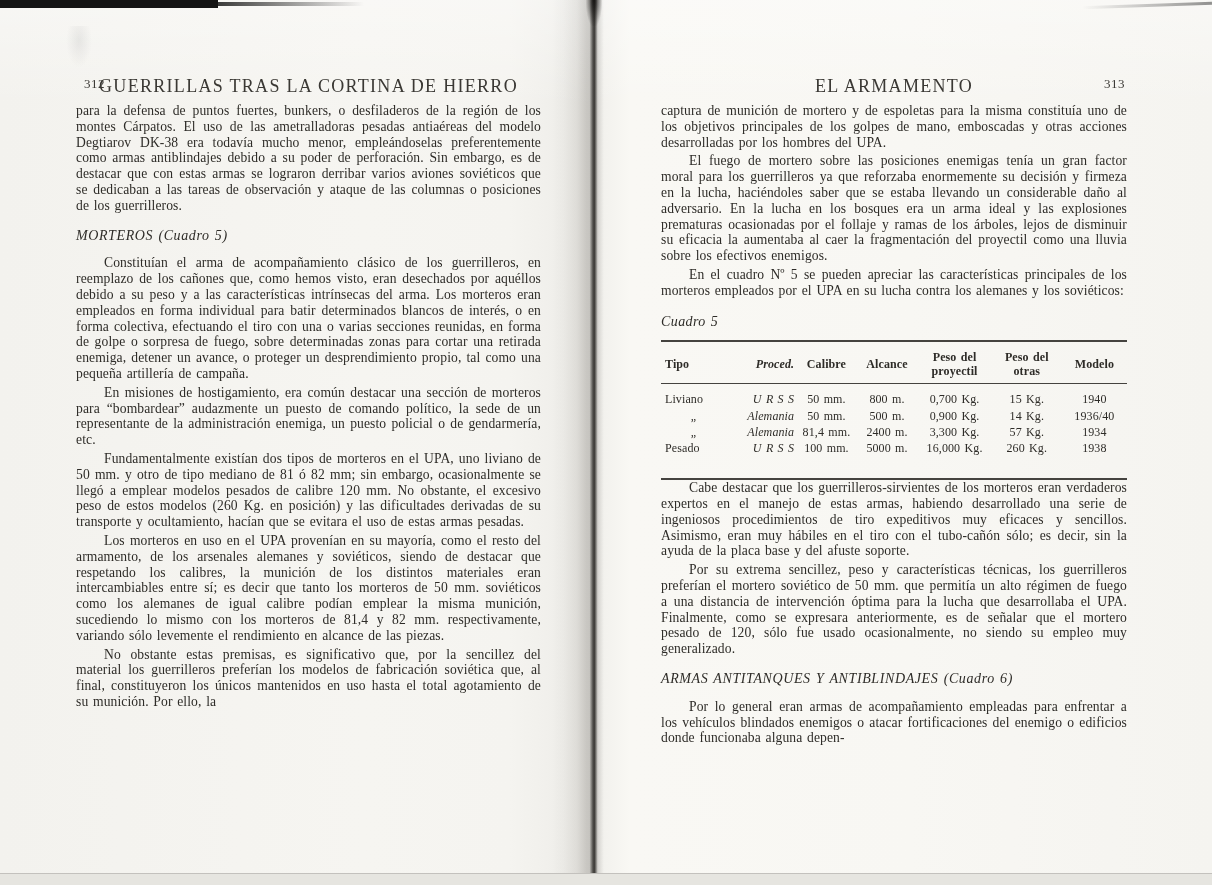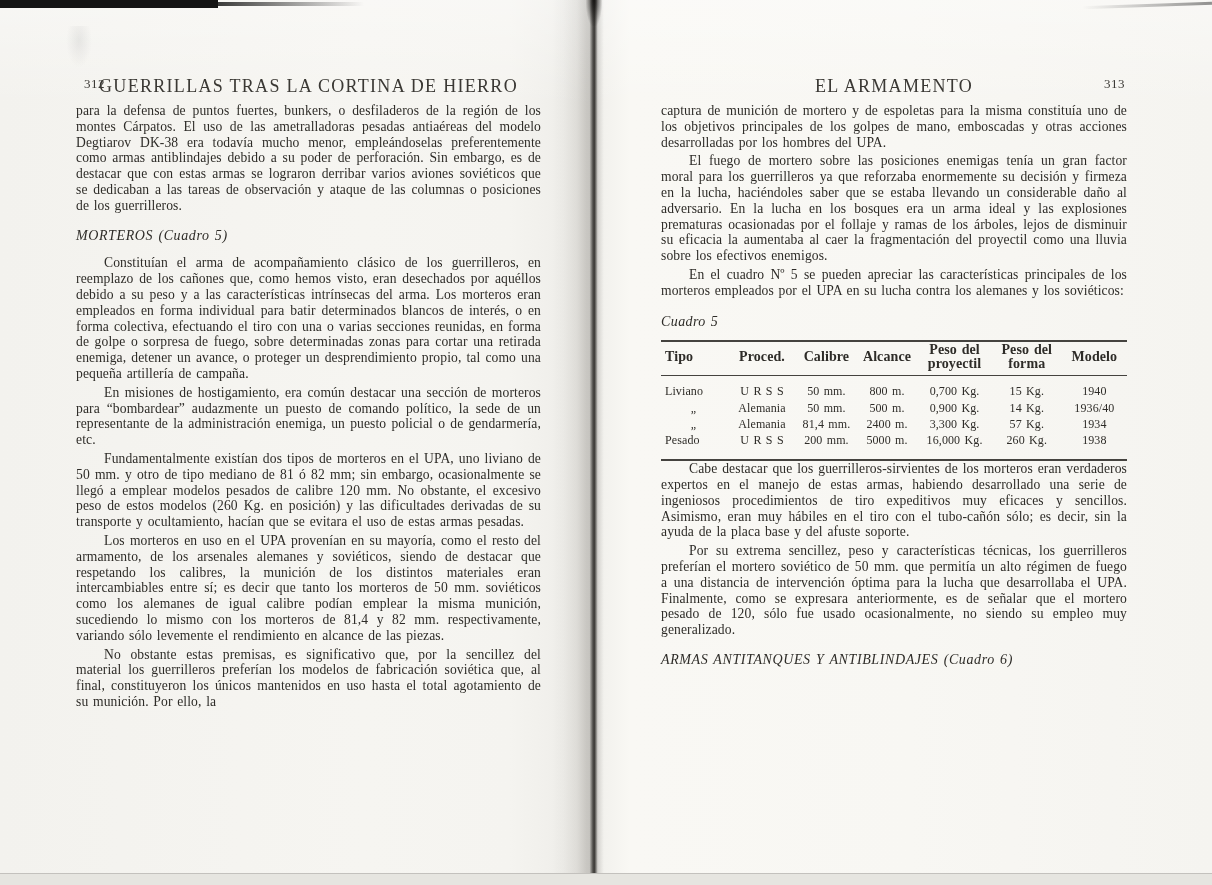--- a/index.html
+++ b/index.html
@@ -52,28 +52,28 @@
   .body-text{font-size:13.6px;line-height:15.8px;text-align:justify;
     color:#2e2c28;word-spacing:1.2px;letter-spacing:.1px;}
   .body-text p{margin:0 0 3px;text-indent:28px;}
   .body-text p.cont{text-indent:0;}
   .section-heading{font-style:italic;font-weight:normal;font-size:14px;
     letter-spacing:.6px;margin:14px 0 12px;text-indent:0;color:#2e2c28;}
 
   .table-caption{font-style:italic;font-size:14px;margin:15px 0 0;letter-spacing:.4px;}
   table.cuadro{width:100%;border-collapse:collapse;table-layout:fixed;margin-top:11px;
     border-top:2px solid #45433f;border-bottom:2px solid #45433f;}
-  table.cuadro th{font-size:14px;font-weight:bold;line-height:13.5px;
-    padding:1px 2px 5px;border-bottom:1px solid #45433f;vertical-align:middle;text-align:center;}
+  table.cuadro th{font-size:12px;font-weight:bold;line-height:13.5px;
+    padding:9px 2px 5px;border-bottom:1px solid #45433f;vertical-align:middle;text-align:center;}
   table.cuadro td{font-size:12px;line-height:16.2px;padding:0 2px;text-align:center;
     white-space:nowrap;}
   table.cuadro tr.first td{padding-top:7px;}
-  table.cuadro tr.last td{padding-bottom:11px;}
+  table.cuadro tr.last td{padding-bottom:22px;}
   table.cuadro th.c1,table.cuadro td.c1{text-align:left;padding-left:4px;}
-  table.cuadro th.c2,table.cuadro td.c2{text-align:center;padding-left:6px;}
+  table.cuadro th.c2,table.cuadro td.c2{text-align:right;padding-left:6px;font-style:italic;}
   .after-table{margin-top:13px;}
 </style>
 </head>
 <body>
 
 <div class="scan">
   <div class="topbar"></div>
   <div class="topbar-tail"></div>
   <div class="topline-right"></div>
   <div class="smudge"></div>
@@ -119,21 +119,21 @@
             <col style="width:15%">
             <col style="width:14%">
         </colgroup>
         <thead>
           <tr>
             <th class="c1">Tipo</th>
             <th class="c2">Proced.</th>
             <th>Calibre</th>
             <th>Alcance</th>
             <th>Peso del proyectil</th>
-            <th>Peso del forma</th>
+            <th>Peso del otras</th>
             <th>Modelo</th>
           </tr>
         </thead>
         <tbody>
           <tr class="first">
             <td class="c1">Liviano</td>
             <td class="c2">U R S S</td>
             <td>50 mm.</td>
             <td>800 m.</td>
             <td>0,700 Kg.</td>
@@ -154,28 +154,29 @@
             <td class="c2">Alemania</td>
             <td>81,4 mm.</td>
             <td>2400 m.</td>
             <td>3,300 Kg.</td>
             <td>57 Kg.</td>
             <td>1934</td>
           </tr>
           <tr class="last">
             <td class="c1">Pesado</td>
             <td class="c2">U R S S</td>
-            <td>200 mm.</td>
+            <td>100 mm.</td>
             <td>5000 m.</td>
             <td>16,000 Kg.</td>
             <td>260 Kg.</td>
             <td>1938</td>
           </tr>
         </tbody>
       </table>
 
       <p class="after-table">Cabe destacar que los guerrilleros-sirvientes de los morteros eran verdaderos expertos en el manejo de estas armas, habiendo desarrollado una serie de ingeniosos procedimientos de tiro expeditivos muy eficaces y sencillos. Asimismo, eran muy hábiles en el tiro con el tubo-cañón sólo; es decir, sin la ayuda de la placa base y del afuste soporte.</p>
       <p>Por su extrema sencillez, peso y características técnicas, los guerrilleros preferían el mortero soviético de 50 mm. que permitía un alto régimen de fuego a una distancia de intervención óptima para la lucha que desarrollaba el UPA. Finalmente, como se expresara anteriormente, es de señalar que el mortero pesado de 120, sólo fue usado ocasionalmente, no siendo su empleo muy generalizado.</p>
 
       <h2 class="section-heading">ARMAS ANTITANQUES Y ANTIBLINDAJES (Cuadro 6)</h2>
+      <p>Por lo general eran armas de acompañamiento empleadas para enfrentar a los vehículos blindados enemigos o atacar fortificaciones del enemigo o edificios donde funcionaba alguna depen-</p>
     </div>
   </div>
 </div>
 
 </body></html>

